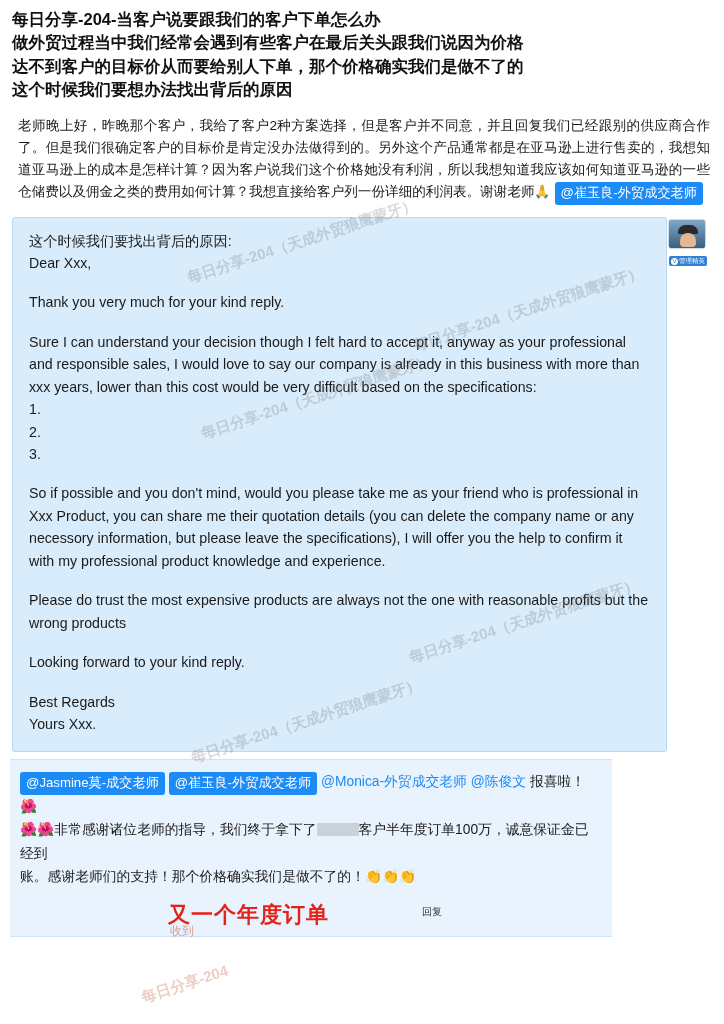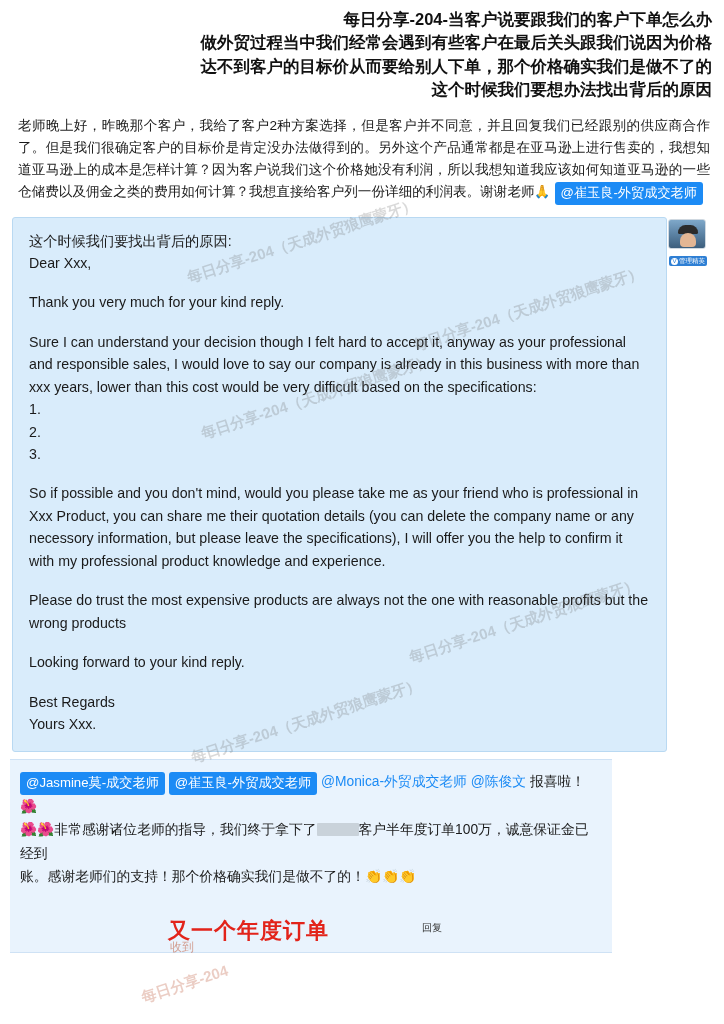--- a/index.html
+++ b/index.html
@@ -26,21 +26,20 @@
   
   .headline {
     font-weight: bold;
     font-size: 16.5px;
     line-height: 1.42;
     color: #111;
     letter-spacing: 0px;
   }
   .headline .line {
     white-space: pre-wrap;
-    text-align: right;
   }
 
   
   .question {
     margin-top: 13px;
     font-size: 13.6px;
     line-height: 1.62;
     color: #1a1a1a;
     text-align: justify;
     padding: 0 2px 0 6px;
@@ -167,21 +166,21 @@
   }
   .redact {
     display: inline-block;
     background: #c9d2da;
     width: 42px;
     height: 13px;
     vertical-align: -2px;
     border-radius: 1px;
   }
   .result-footer {
-    margin-top: 28px;
+    margin-top: 12px;
     display: flex;
     align-items: flex-end;
     justify-content: flex-start;
     position: relative;
     height: 30px;
   }
   .big-red {
     color: #e2231a;
     font-weight: bold;
     font-size: 22px;

